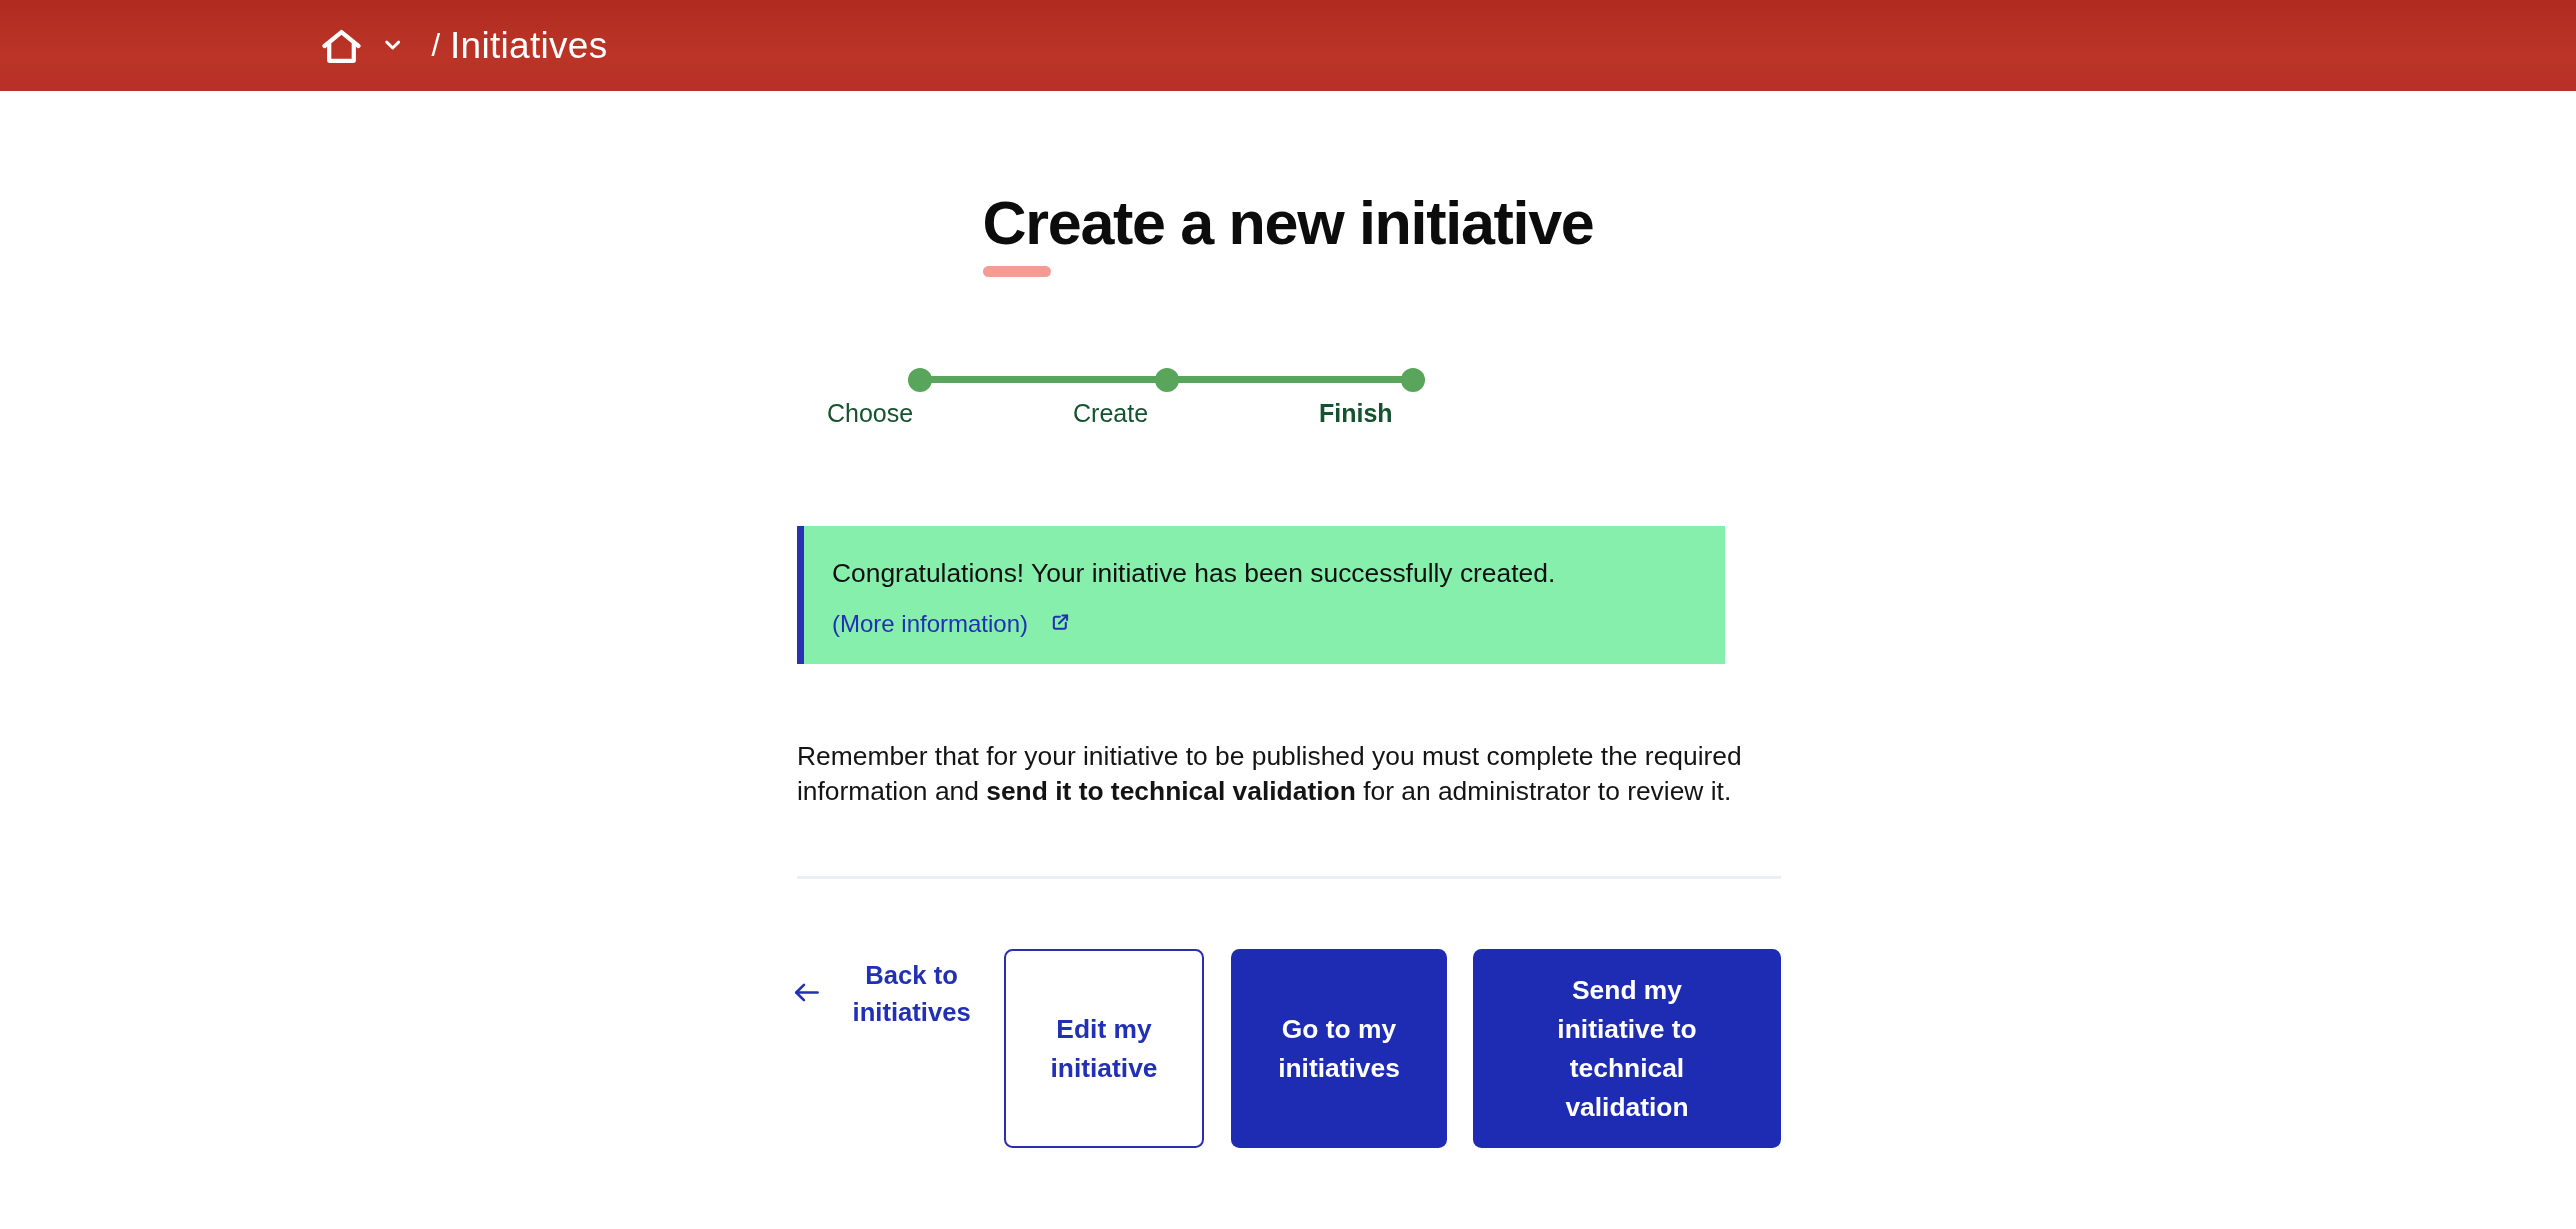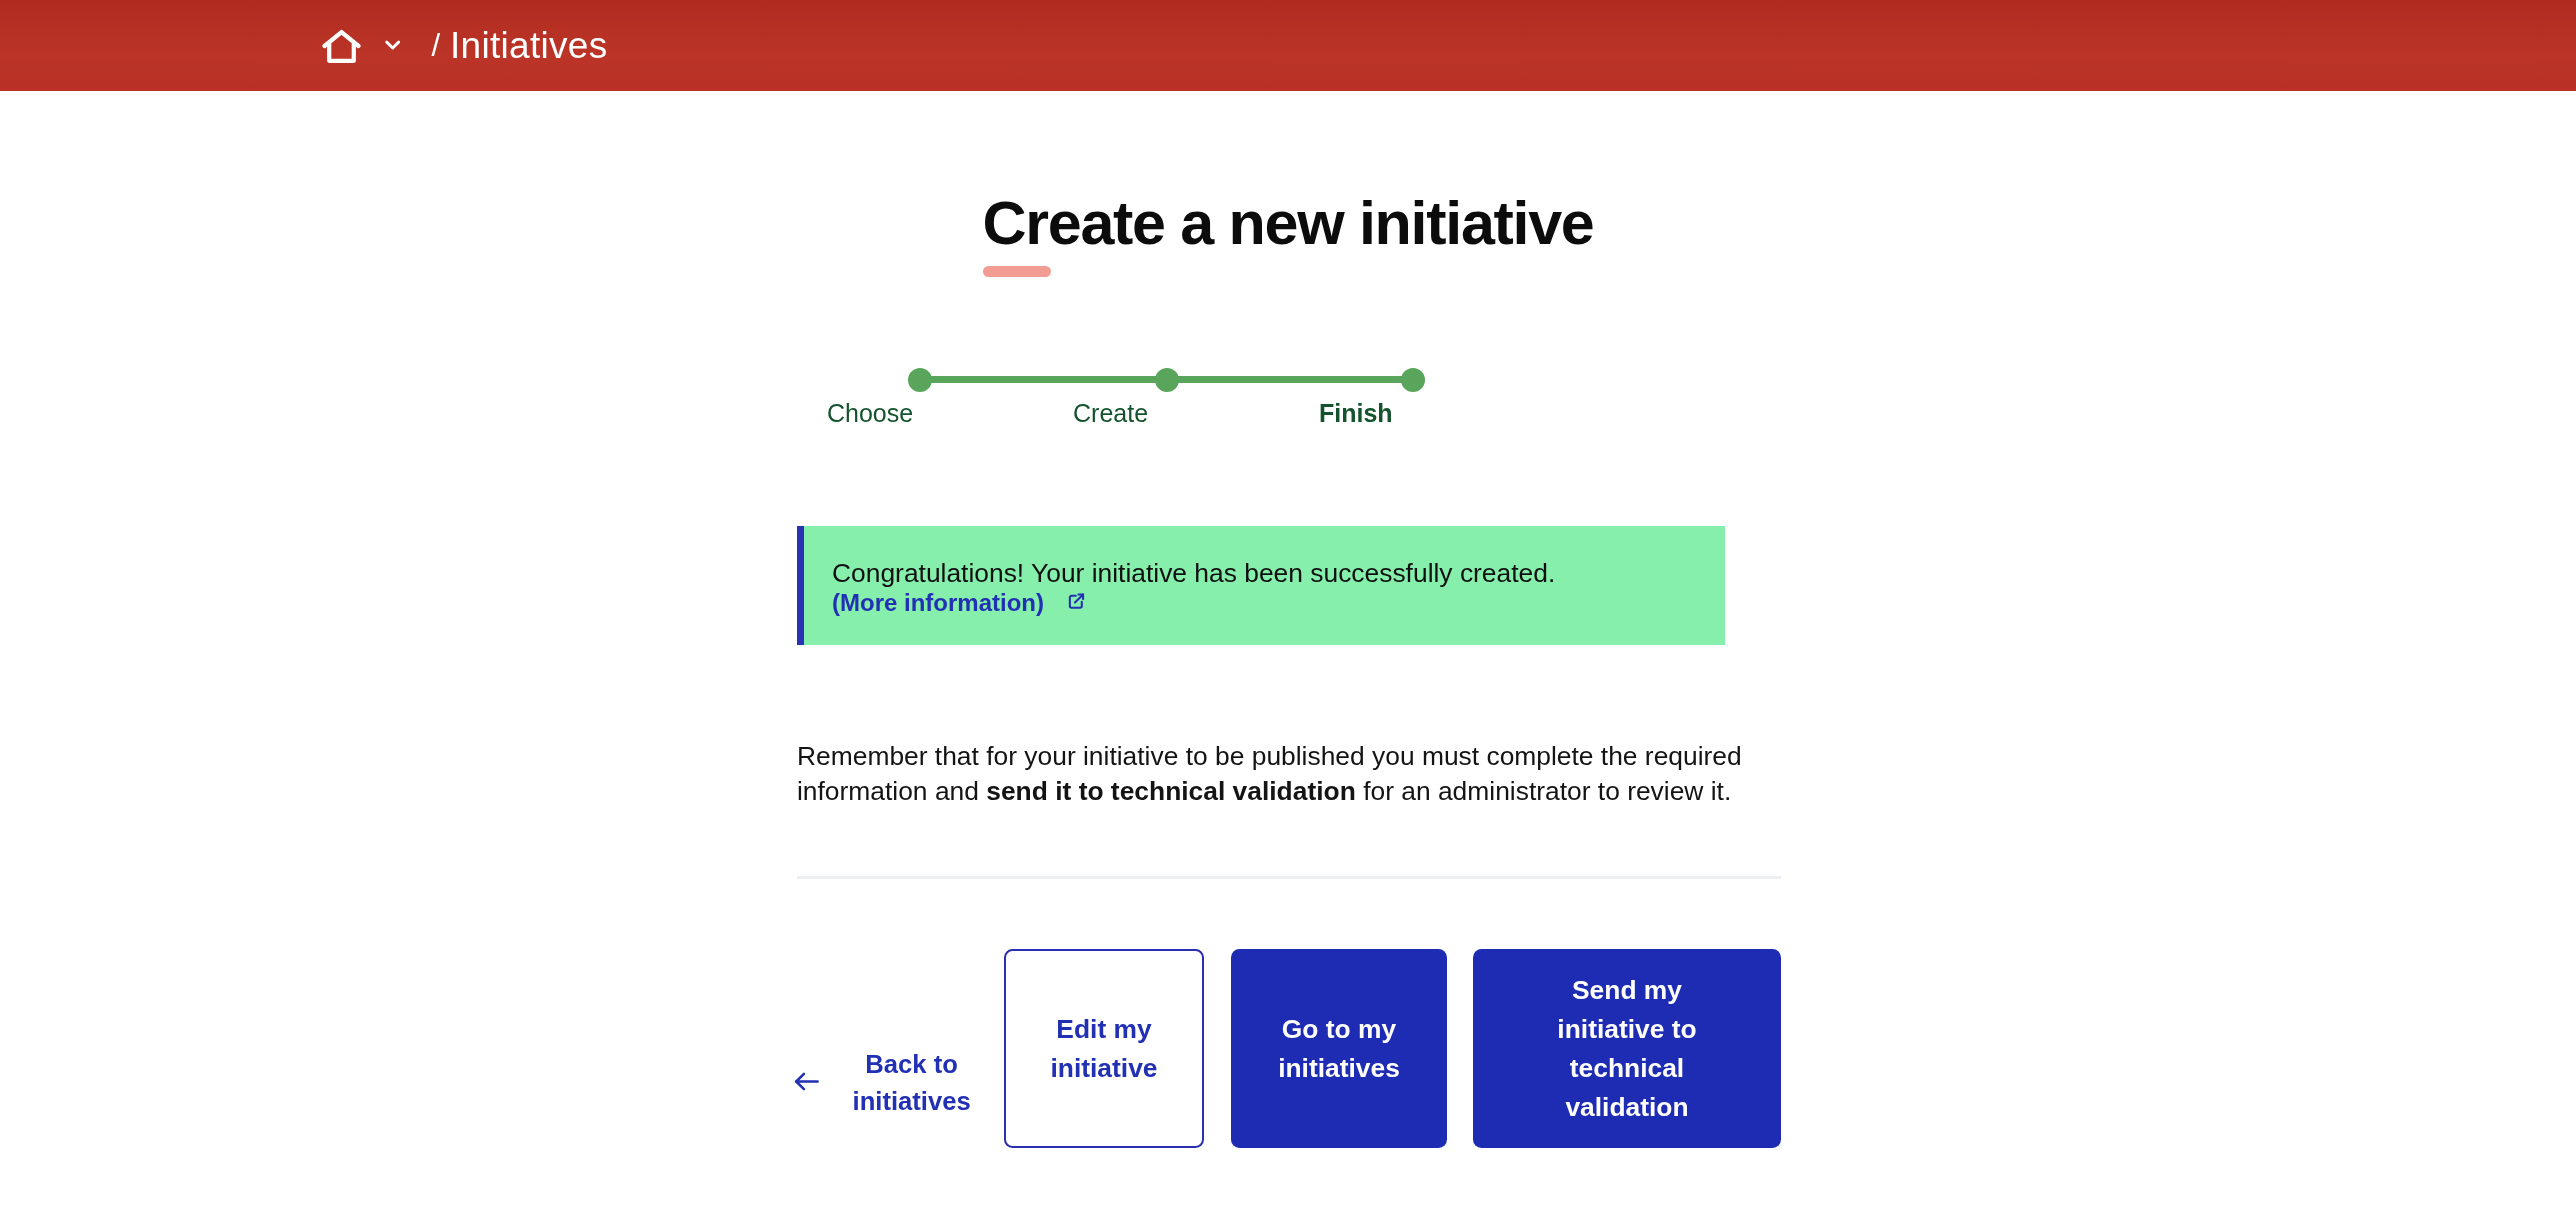--- a/index.html
+++ b/index.html
@@ -64,41 +64,41 @@
 
   
   .callout {
     position: absolute; left: 797px; top: 526px; width: 928px; min-height: 119px;
     background: #86efac; border-left: 7.7px solid #2a31b2;
     padding: 31px 34px 25.6px 28px;
   }
   .callout-message { font-size: 26.4px; line-height: 32px; color: #101010; }
   .callout-link {
     display: inline-flex; align-items: center; gap: 22px;
-    margin-top: 0; font-size: 24px; font-weight: 700; color: #2230b4;
+    margin-top: 21px; font-size: 24px; font-weight: 400; color: #2230b4;
     text-decoration: none; cursor: pointer;
   }
   .ext-icon { width: 20.5px; height: 20.5px; display: inline-block; }
 
   
   .note {
     position: absolute; left: 797px; top: 739px; width: 968px;
     font-size: 26.4px; line-height: 35px; color: #141414;
   }
   .note b { font-weight: 700; }
 
   
   .divider {
     position: absolute; left: 797px; top: 876px; width: 984px; height: 3.4px;
     background: #edeff4;
   }
 
   
   .back-link {
-    position: absolute; left: 792px; top: 983px; width: 210px; height: 199px;
+    position: absolute; left: 792px; top: 894px; width: 210px; height: 199px;
     display: flex; align-items: center; justify-content: flex-start; gap: 13.6px;
     color: #2230b4; cursor: pointer; text-decoration: none;
   }
   .arrow-left-icon { width: 29px; height: 29px; flex: 0 0 auto; }
   .back-label {
     width: 154px; text-align: center;
     font-size: 25.6px; line-height: 37px; font-weight: 700; color: #2230b4;
   }
   .btn {
     position: absolute; top: 949px; height: 199px;

